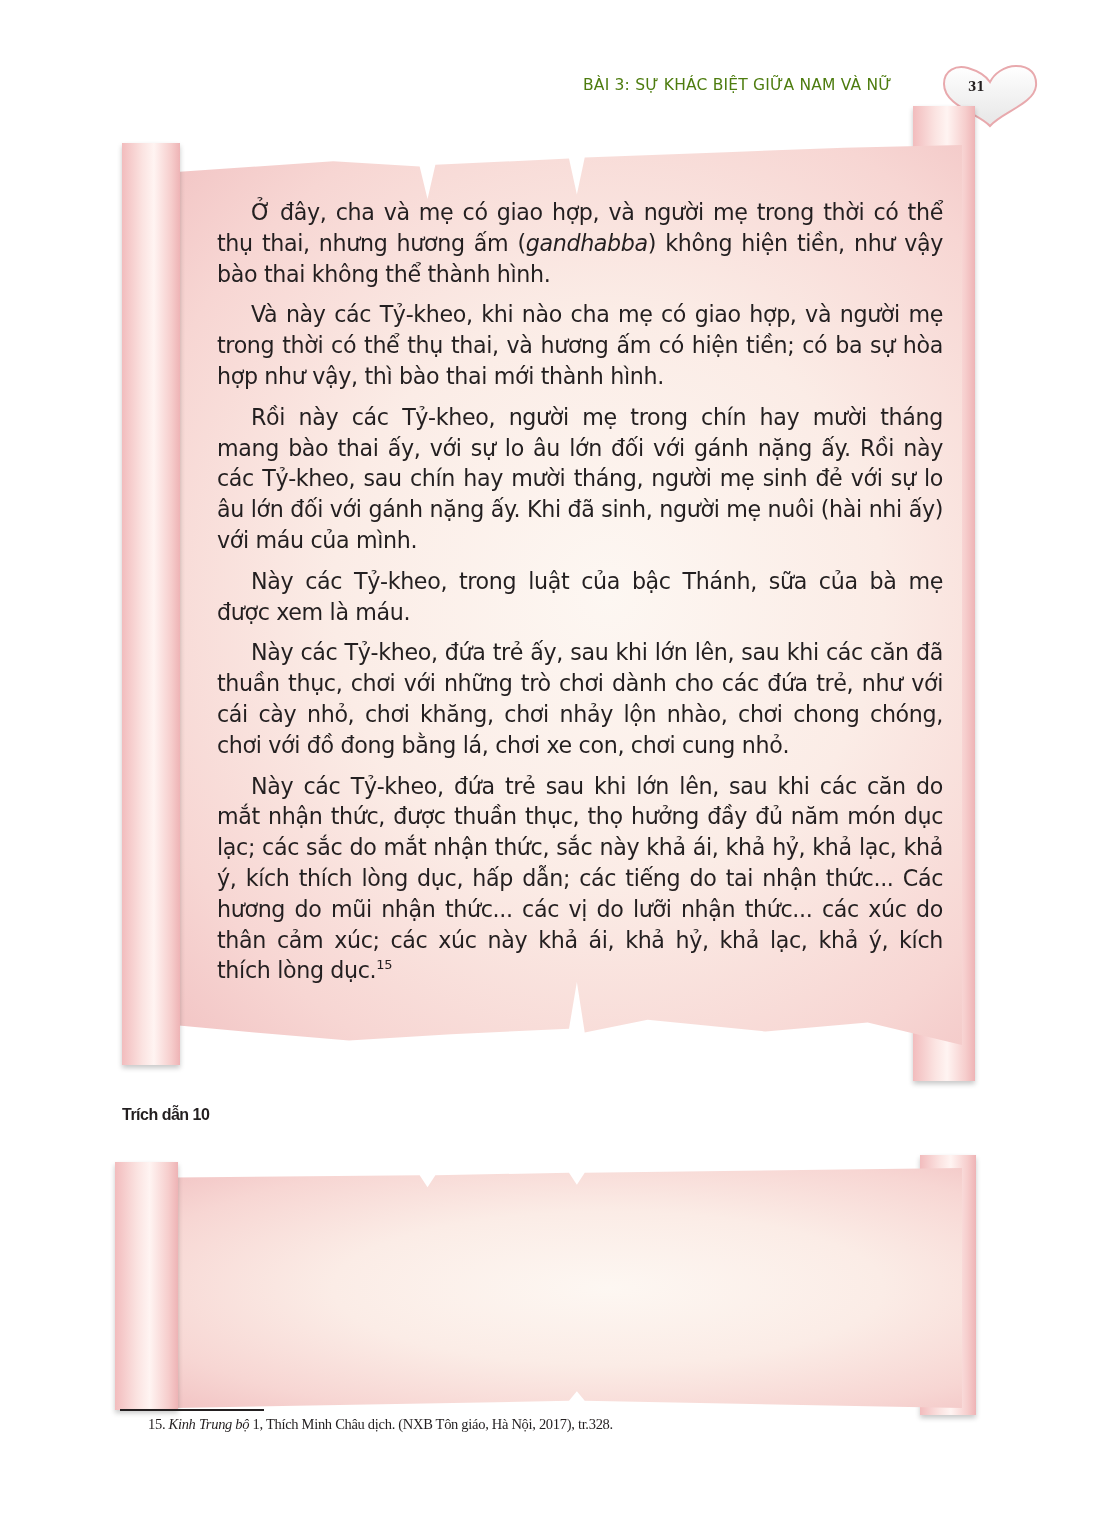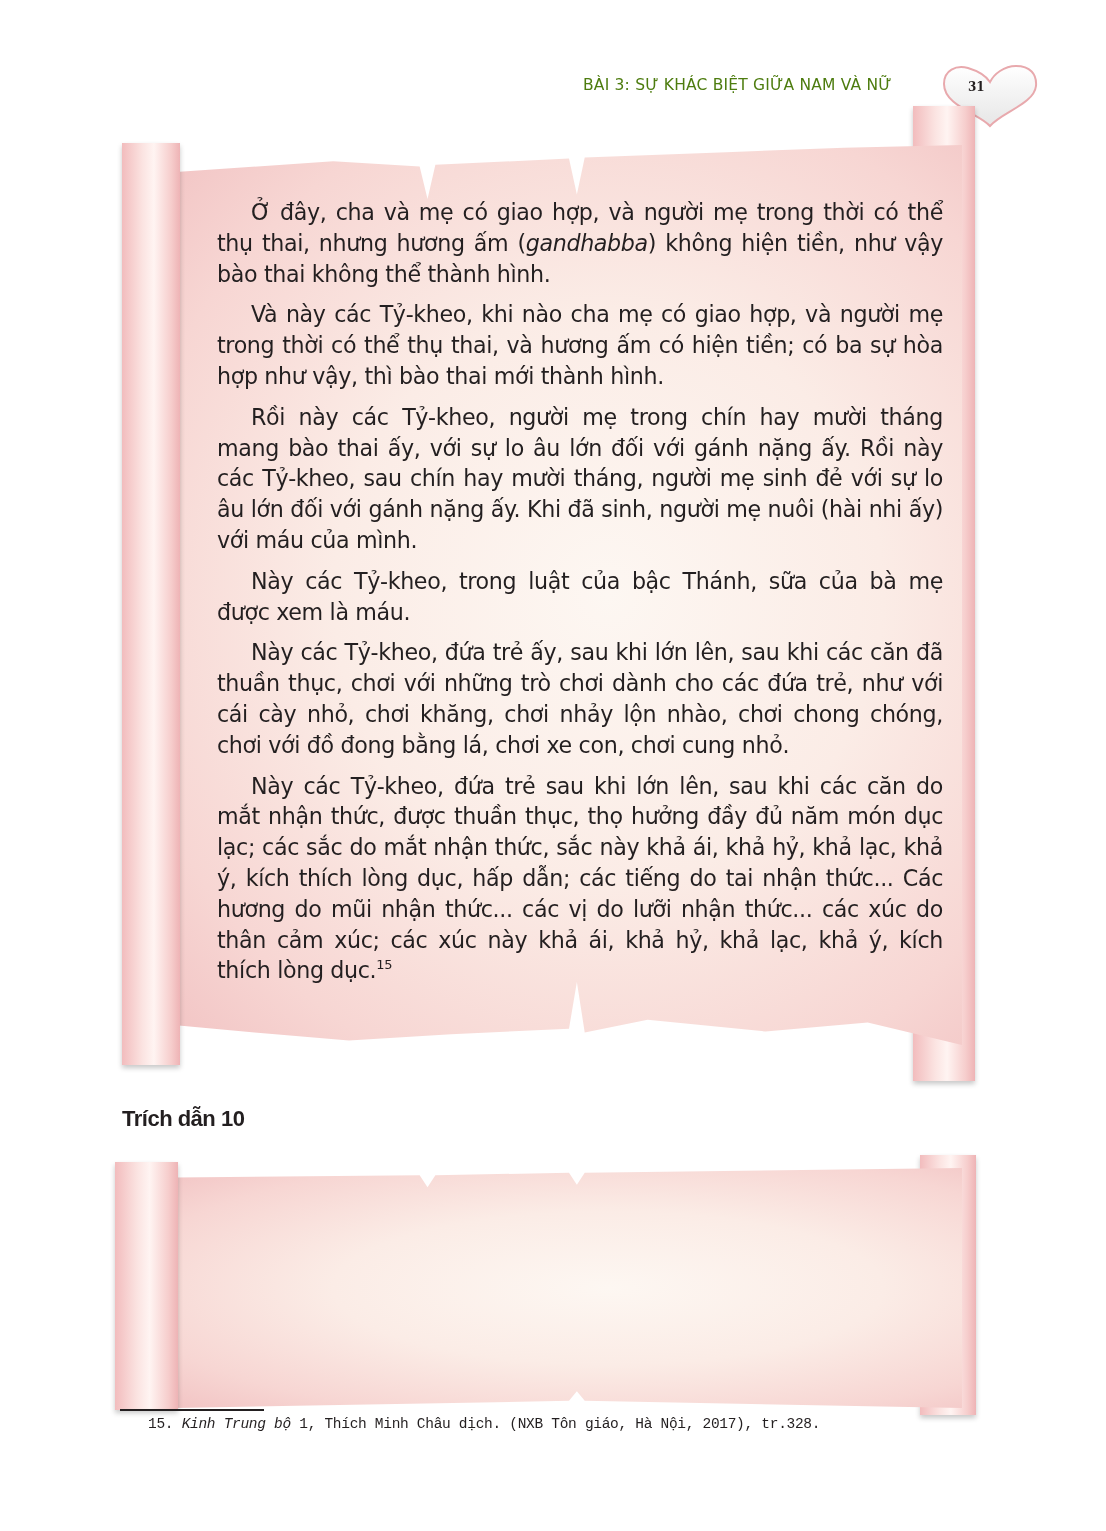--- a/index.html
+++ b/index.html
@@ -61,29 +61,29 @@
   }
   .s1-text { top: 197px; }
   .s2-text { top: 1176px; }
   .s2-text p { margin-bottom: 11px; }
   em { font-style: italic; }
   sup { font-size: 13px; line-height: 0; vertical-align: 9px; }
 
   .section-heading {
     position: absolute; left: 122px; top: 1106px;
     font-family: "Liberation Sans", sans-serif; font-weight: bold;
-    font-size: 22px; color: #231f20; letter-spacing: -0.5px;
+    font-size: 16px; color: #231f20; letter-spacing: -0.5px;
   }
   .footnote-rule {
     position: absolute; left: 120px; top: 1409px; width: 144px; height: 2px;
     background: #231f20;
   }
   .footnote {
     position: absolute; left: 148px; top: 1416px;
-    font-family: Liberation Mono, monospace; font-size: 14.5px;
+    font-family: Liberation Serif, serif; font-size: 14.5px;
     color: #231f20; letter-spacing: -0.3px; white-space: nowrap;
   }
 </style>
 </head>
 <body>
 
 <div class="running-header">BÀI 3: SỰ KHÁC BIỆT GIỮA NAM VÀ NỮ</div>
 
 <svg class="heart" viewBox="0 0 100 66">
   <defs>

